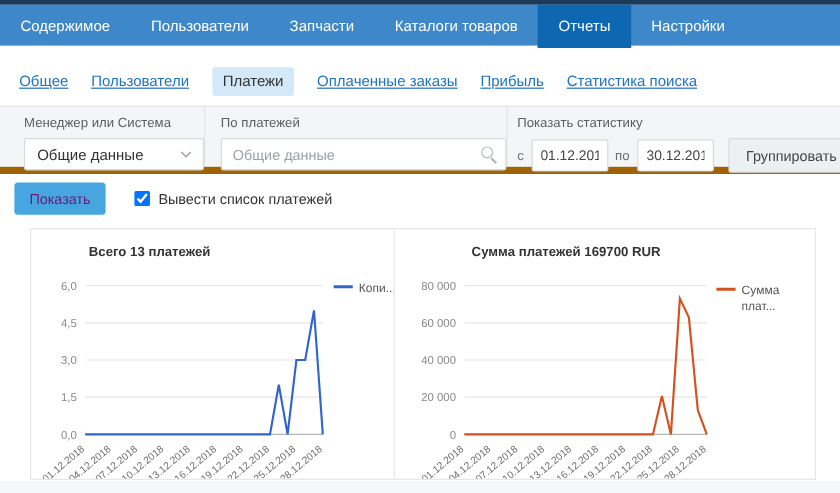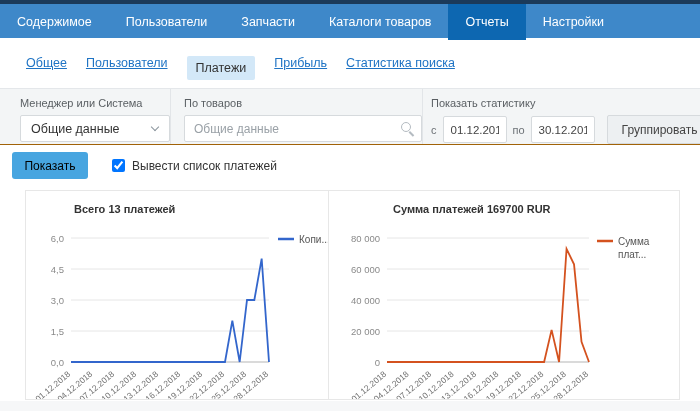--- a/index.html
+++ b/index.html
@@ -6,26 +6,26 @@
   html,body { width:700px; height:411px; overflow:hidden; background:#fff;
     font-family:"Liberation Sans","DejaVu Sans",sans-serif; position:relative; }
 
   .topstrip { position:absolute; top:0; left:0; width:700px; height:4px; background:#1b3a5a; }
 
   .navbar { position:absolute; top:4px; left:0; width:700px; height:34px; background:#3e88c9;
     display:flex; align-items:stretch; }
   .nav-item { color:#fff; font-size:12.5px; padding:18px 17px; display:flex; align-items:center; cursor:pointer; }
   .nav-item.active { background:#0d67b1; }
 
-  .tabs { position:absolute; top:56px; left:26px; display:flex; gap:19px; }
+  .tabs { position:absolute; top:56px; left:16px; display:flex; align-items:center; gap:19px; }
   .tab { font-size:12.5px; color:#1e73c4; text-decoration:underline; cursor:pointer; white-space:nowrap; }
   .tab.active { background:#d3e8f8; color:#333; text-decoration:none; padding:5px 9px; border-radius:2px; }
 
   .filterbar { position:absolute; top:88px; left:0; width:700px; height:57px; background:#f3f5f6;
-    border-top:1px solid #e4e7ea; border-bottom:1px solid #a16207; display:flex; }
+    border-top:1px solid #e4e7ea; border-bottom:6px solid #a16207; display:flex; }
   .fsection { padding:8px 0 0 20px; }
   .fs1 { width:180px; border-right:1px solid #e2e5e8; }
   .fs2 { width:268px; border-right:1px solid #e2e5e8; padding-left:13px; }
   .fs3 { flex:1; padding-left:8px; }
   .flabel { font-size:11px; color:#5a5f63; margin-bottom:6px; }
 
   .selectbox { width:150px; height:27px; background:#fff; border:1px solid #d6dadd; border-radius:2px;
     display:flex; align-items:center; padding:0 10px; font-size:12.5px; color:#333; position:relative; cursor:pointer; }
   .chevron { position:absolute; right:11px; top:8px; width:6px; height:6px;
     border-right:1.5px solid #8a949c; border-bottom:1.5px solid #8a949c; transform:rotate(45deg); }
@@ -41,21 +41,21 @@
 
   .daterow { display:flex; align-items:center; }
   .dprefix { font-size:11px; color:#6b7075; margin-right:6px; }
   .dprefix.second { margin-left:6px; }
   input.date { width:64px; height:27px; border:1px solid #d6dadd; border-radius:2px;
     font-size:11.5px; color:#444; padding:0 7px; background:#fff; }
   .groupbtn { margin-left:12px; height:29px; background:#edf0f2; border:1px solid #d6dadd; border-radius:2px;
     font-size:12px; color:#444; padding:0 14px; display:flex; align-items:center; white-space:nowrap; cursor:pointer; }
 
   .actionrow { position:absolute; top:152px; left:12px; display:flex; align-items:center; }
-  .showbtn { width:76px; height:27px; background:#47a5e0; color:#000000; border:none; border-radius:3px;
+  .showbtn { width:76px; height:27px; background:#47a5e0; color:#701a75; border:none; border-radius:3px;
     font-size:12px; cursor:pointer; font-family:inherit; }
   .cb { margin-left:24px; width:13px; height:13px; cursor:pointer; }
   .cblabel { margin-left:7px; font-size:12px; color:#333; }
 
   .card { position:absolute; top:190px; background:#fff; border:1px solid #e7e7e7; height:210px; }
   .card.left { left:25px; width:307px; }
   .card.right { left:328px; width:352px; }
   .page-bottom { position:absolute; top:401px; left:0; width:700px; height:10px; background:#f6f7f8; }
 </style>
 </head>
@@ -69,34 +69,35 @@
   <div class="nav-item">Запчасти</div>
   <div class="nav-item">Каталоги товаров</div>
   <div class="nav-item active">Отчеты</div>
   <div class="nav-item">Настройки</div>
 </div>
 
 <div class="tabs">
   <span class="tab">Общее</span>
   <span class="tab">Пользователи</span>
   <span class="tab active">Платежи</span>
+  <span class="tab">Оплаченные заказы</span>
   <span class="tab">Прибыль</span>
   <span class="tab">Статистика поиска</span>
 </div>
 
 <div class="filterbar">
   <div class="fsection fs1">
     <div class="flabel">Менеджер или Система</div>
     <div class="selectbox">
       <span>Общие данные</span>
       <span class="chevron"></span>
     </div>
   </div>
   <div class="fsection fs2">
-    <div class="flabel">По товаров</div>
+    <div class="flabel">По платежей</div>
     <div class="searchwrap">
       <input class="search" type="text" placeholder="Общие данные" style="">
       <span class="search-icon"></span>
     </div>
   </div>
   <div class="fsection fs3">
     <div class="flabel">Показать статистику</div>
     <div class="daterow">
       <span class="dprefix">с</span>
       <input class="date" type="text" value="01.12.2018" style="">

